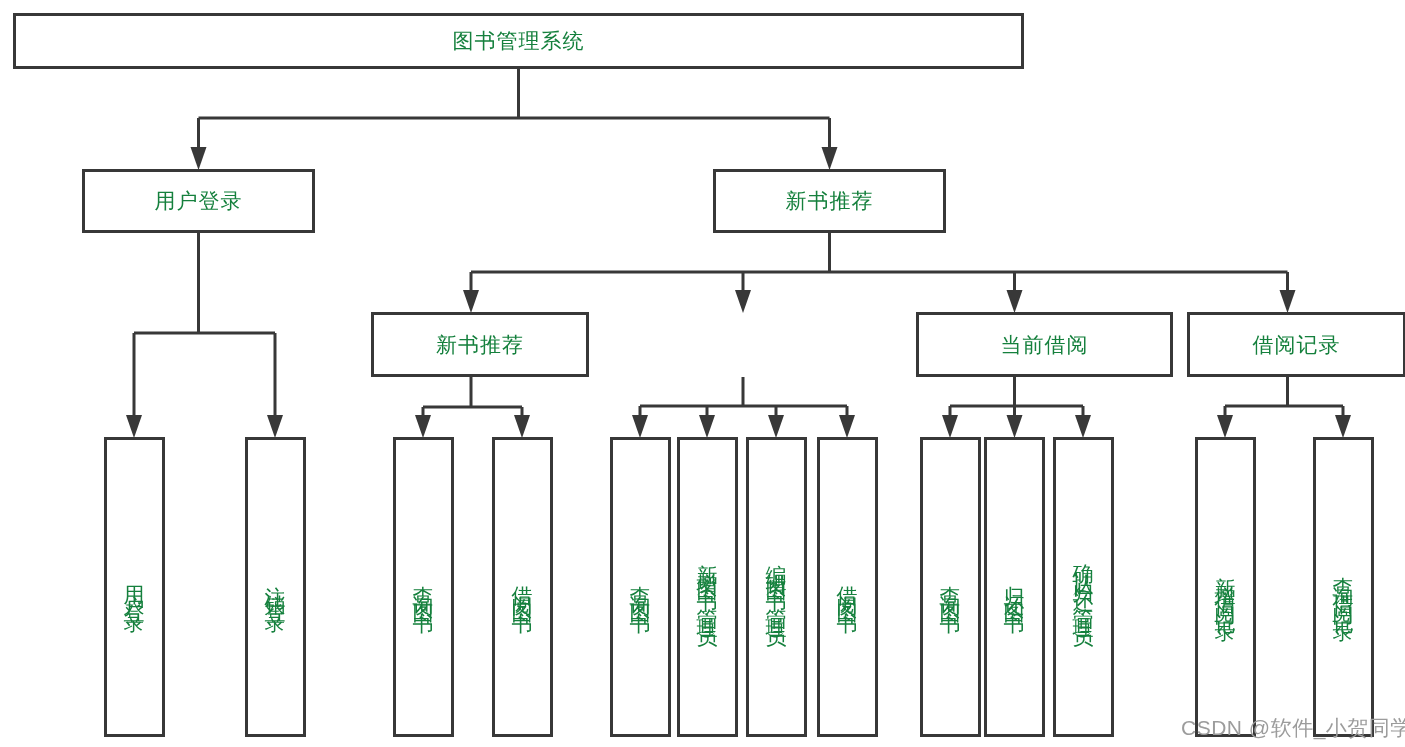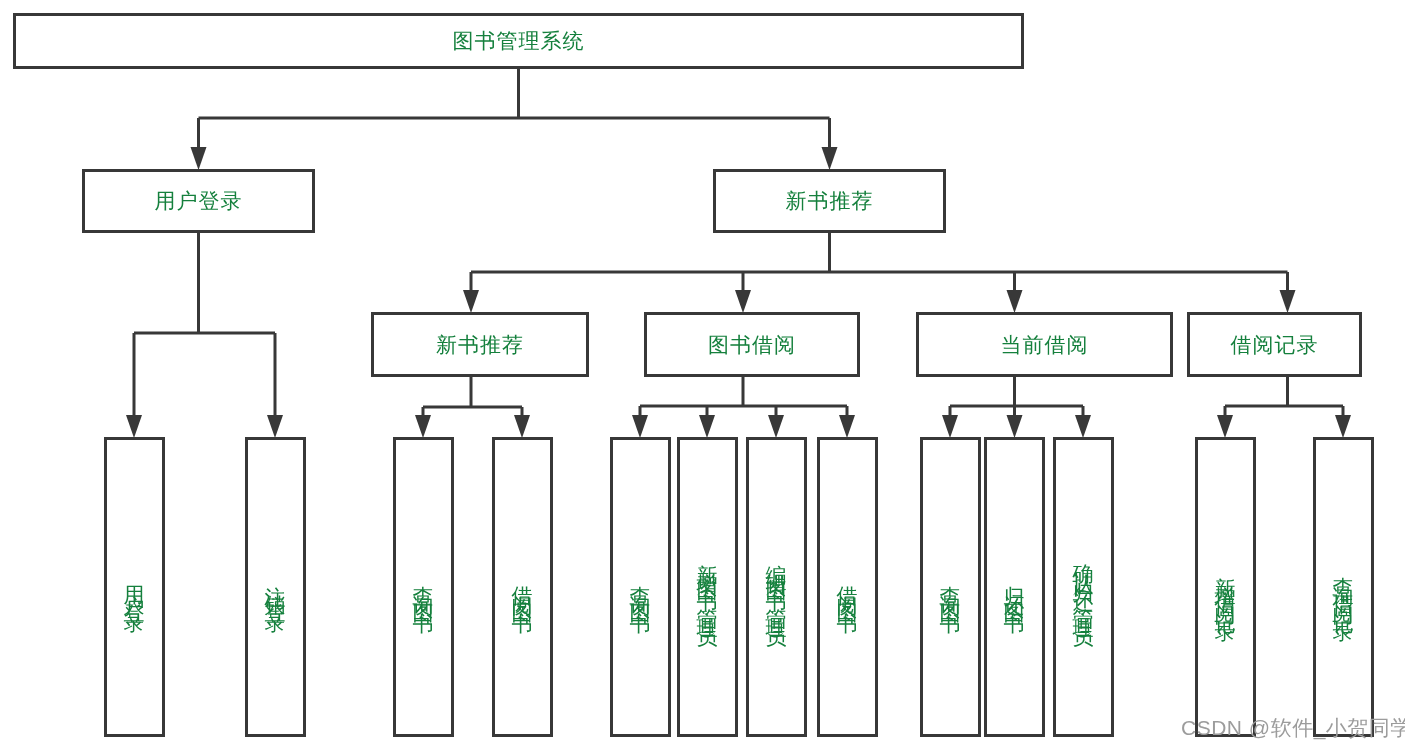--- a/index.html
+++ b/index.html
@@ -64,23 +64,22 @@
       <polygon points="1217,415 1233,415 1225,438" fill="#383838"></polygon>
       <polygon points="1335,415 1351,415 1343,438" fill="#383838"></polygon>
     </svg>
 
   <div class="box root">图书管理系统</div>
 
   <div class="box l2" style="left:82px;">用户登录</div>
   <div class="box l2" style="left:713px;">新书推荐</div>
 
   <div class="box l3" style="left:362px; width:218px;">新书推荐</div>
-  <div class="box l3" style="left:635px; width:216px;">图书借阅</div>
   <div class="box l3" style="left:907px; width:257px;">当前借阅</div>
-  <div class="box l3" style="left:1178px; width:175px;">借阅记录</div>
+  <div class="box l3" style="left:1178px; width:219px;">借阅记录</div>
 
   <div class="box leaf" style="left:104px;">用户登录</div>
   <div class="box leaf" style="left:245px;">注销登录</div>
 
   <div class="box leaf" style="left:393px;">查询图书</div>
   <div class="box leaf" style="left:492px;">借阅图书</div>
 
   <div class="box leaf" style="left:610px;">查询图书</div>
   <div class="box leaf" style="left:677px;">新增图书（管理员）</div>
   <div class="box leaf" style="left:746px;">编辑图书（管理员）</div>

